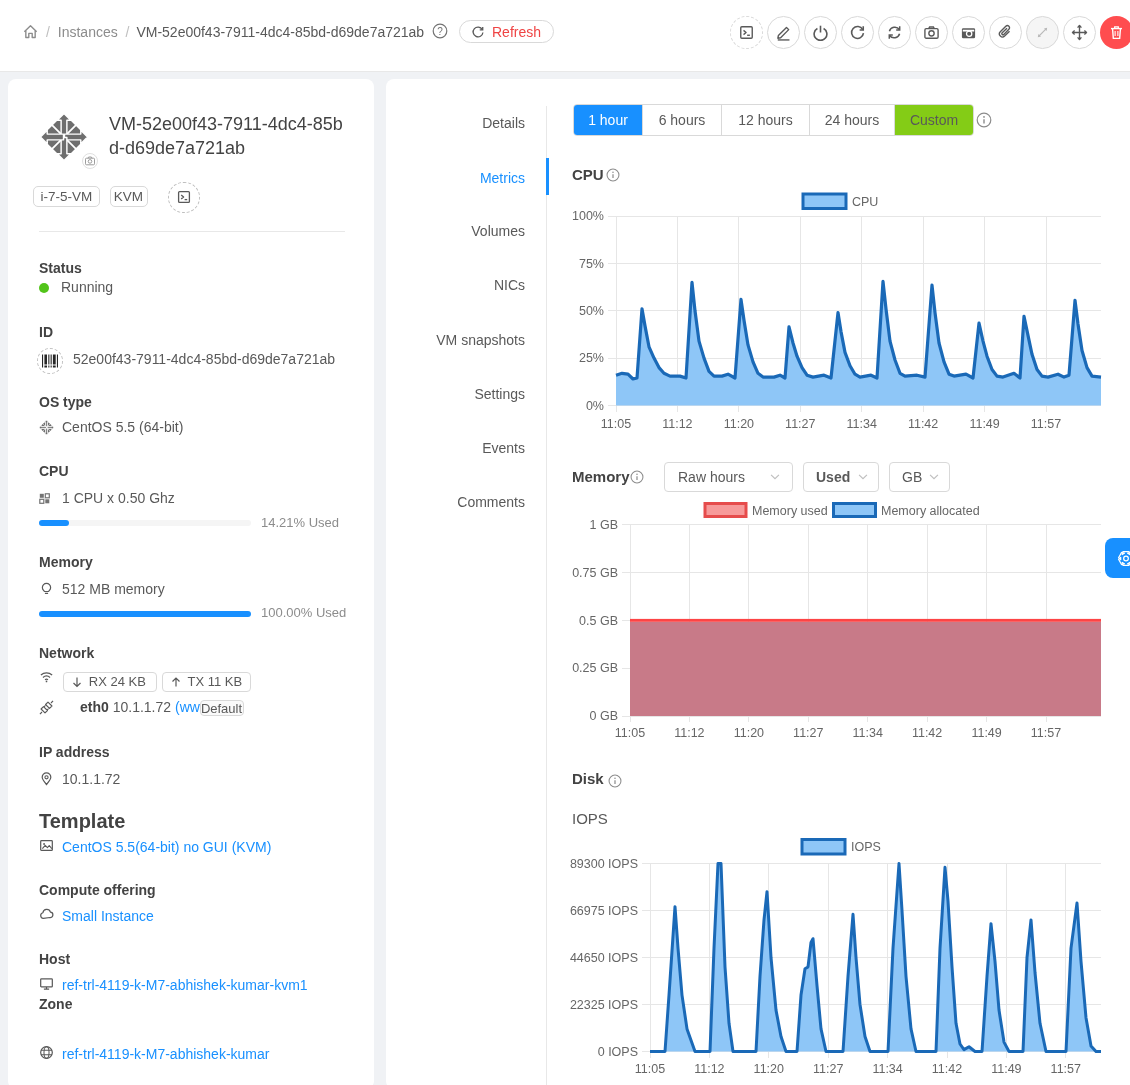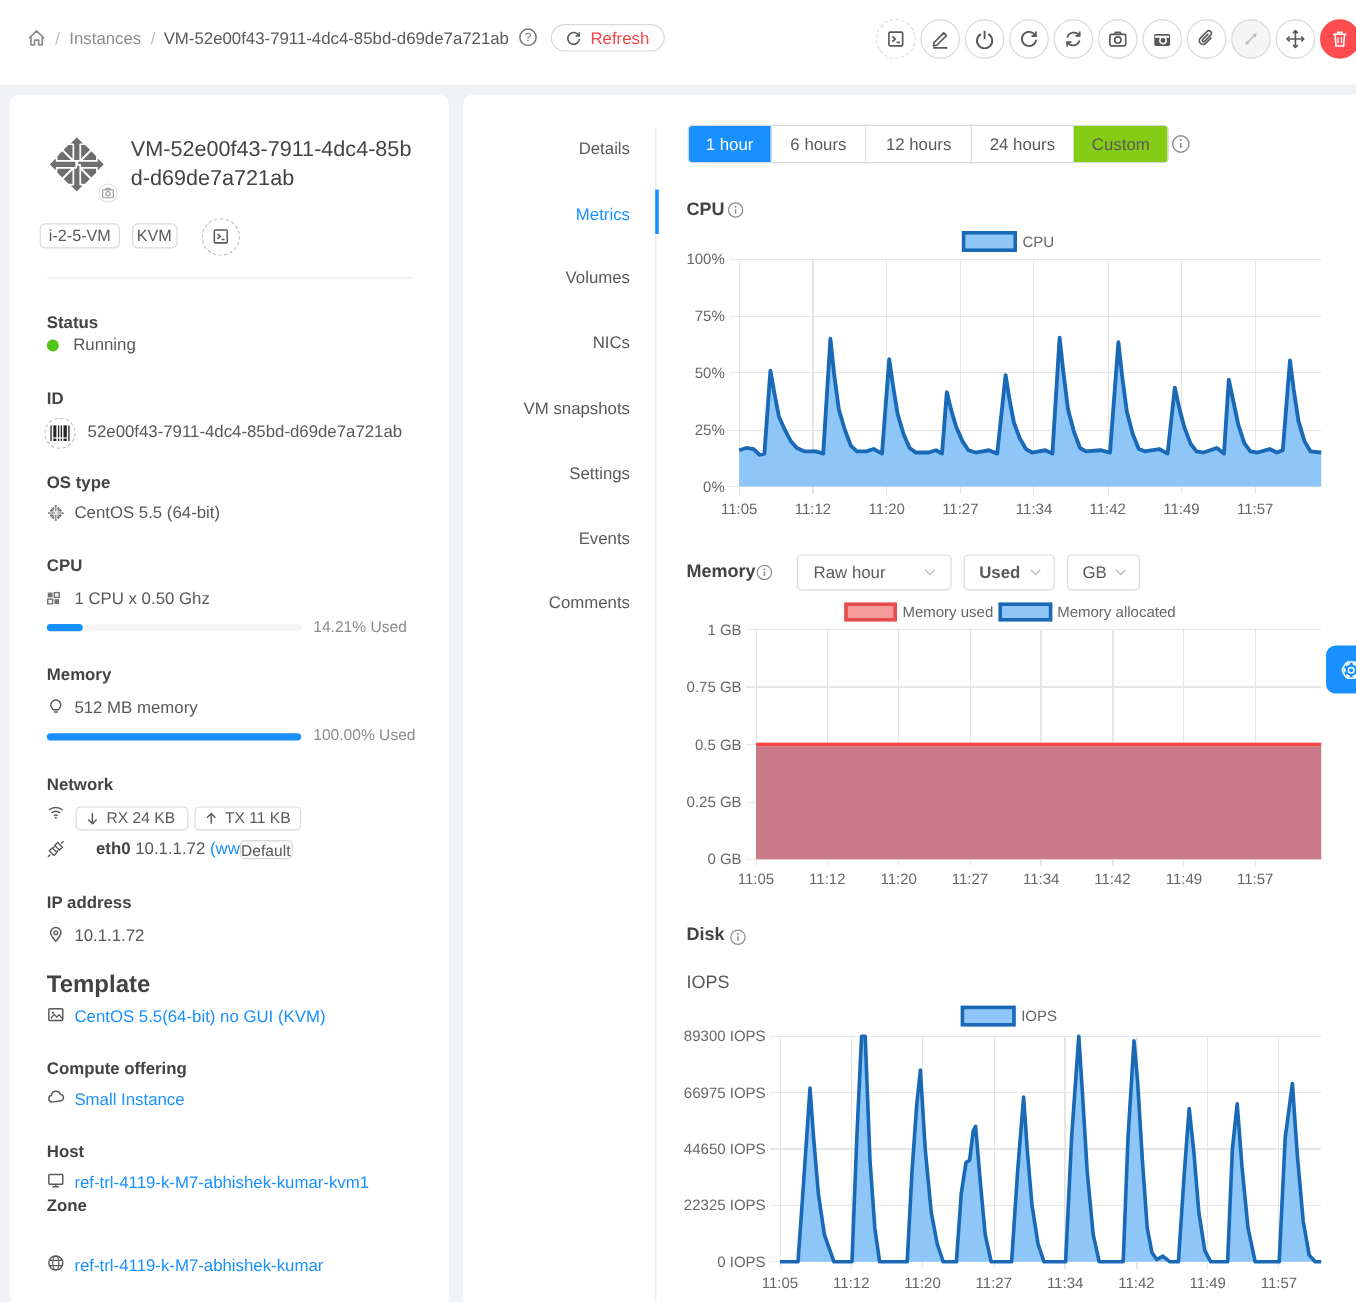--- a/index.html
+++ b/index.html
@@ -122,21 +122,21 @@
         </g>
       </svg></div>
   <div style="position:absolute;left:74px;top:74px;width:16px;height:16px;border-radius:50%;background:#fff;border:1px solid #e0e0e0;display:flex;align-items:center;justify-content:center;">
       <svg width="12" height="12" viewBox="0 0 12 12" style="">
         <rect x="1.5" y="3.2" width="9" height="6.6" rx="1" fill="none" stroke="#9c9c9c" stroke-width="1"></rect>
         <path d="M4 3.2 L4.6 2 H7.4 L8 3.2" fill="none" stroke="#9c9c9c" stroke-width="1"></path>
         <circle cx="6" cy="6.4" r="1.8" fill="none" stroke="#9c9c9c" stroke-width="1"></circle>
       </svg>
     </div>
   <div style="position:absolute;left:101px;top:33px;font-size:18px;line-height:24px;color:#434343;">VM-52e00f43-7911-4dc4-85b<br>d-d69de7a721ab</div>
-  <div style="position:absolute;left:25px;top:107px;height:21px;width:67px;border:1px solid #d9d9d9;border-radius:5px;background:#fff;display:flex;align-items:center;justify-content:center;font-size:13.5px;color:#595959;">i-2-5-VM</div>
+  <div style="position:absolute;left:25px;top:107px;height:21px;width:67px;border:1px solid #d9d9d9;border-radius:5px;background:#fff;display:flex;align-items:center;justify-content:center;font-size:13.5px;color:#595959;">i-7-5-VM</div>
   <div style="position:absolute;left:101.5px;top:107px;height:21px;width:38px;border:1px solid #d9d9d9;border-radius:5px;background:#fff;display:flex;align-items:center;justify-content:center;font-size:13.5px;color:#595959;">KVM</div>
   <div style="position:absolute;left:160px;top:102.5px;width:31.5px;height:31.5px;border-radius:50%;border:1px dashed #bfbfbf;display:flex;align-items:center;justify-content:center;">
       <svg width="16" height="16" viewBox="0 0 16 16" style="">
         <rect x="2.6" y="2.6" width="10.8" height="10.8" rx="1" fill="none" stroke="#595959" stroke-width="1.3"></rect>
         <path d="M5.2 6 L7.6 8 L5.2 10" fill="none" stroke="#595959" stroke-width="1.3" stroke-linejoin="round"></path>
         <path d="M8.6 10.6 H11.2" stroke="#595959" stroke-width="1.3"></path>
       </svg>
     </div>
   <div style="position:absolute;left:31px;top:152px;width:306px;height:1px;background:#e8e8e8;"></div>
   <div style="position:absolute;left:-8px;top:-79px;width:374px;height:1164px;">
@@ -299,21 +299,21 @@
     </svg></div>
 <div style="position:absolute;left:572px;top:770px;font-size:15px;font-weight:bold;color:#434343;line-height:18px;">Disk</div>
 <div style="position:absolute;left:608px;top:774px;line-height:0;"><svg width="14" height="14" viewBox="0 0 16 16" style="">
       <circle cx="8" cy="8" r="6.8" fill="none" stroke="#8c8c8c" stroke-width="1.2"></circle>
       <path d="M8 7.2 V11.4" stroke="#8c8c8c" stroke-width="1.4"></path>
       <circle cx="8" cy="4.9" r="0.9" fill="#8c8c8c"></circle>
     </svg></div>
 <div style="position:absolute;left:572px;top:810px;font-size:15px;color:#595959;line-height:18px;">IOPS</div>
 
 <div style="position:absolute;left:664px;top:462px;width:129px;height:30px;border:1px solid #d9d9d9;border-radius:4px;background:#fff;display:flex;align-items:center;justify-content:space-between;padding:0 10px 0 13px;">
-  <span style="font-size:14px;color:#595959;">Raw hour</span>
+  <span style="font-size:14px;color:#595959;">Raw hours</span>
     <svg width="14" height="14" viewBox="0 0 16 16" style="">
       <path d="M3.5 5.5 L8 10 L12.5 5.5" fill="none" stroke="#bfbfbf" stroke-width="1.3"></path>
     </svg>
   </div>
 <div style="position:absolute;left:803px;top:462px;width:76px;height:30px;border:1px solid #d9d9d9;border-radius:4px;background:#fff;display:flex;align-items:center;justify-content:space-between;padding:0 8px 0 12px;font-weight:bold;">
   <span style="font-size:14px;color:#595959;">Used</span>
     <svg width="14" height="14" viewBox="0 0 16 16" style="">
       <path d="M3.5 5.5 L8 10 L12.5 5.5" fill="none" stroke="#bfbfbf" stroke-width="1.3"></path>
     </svg>
   </div>

